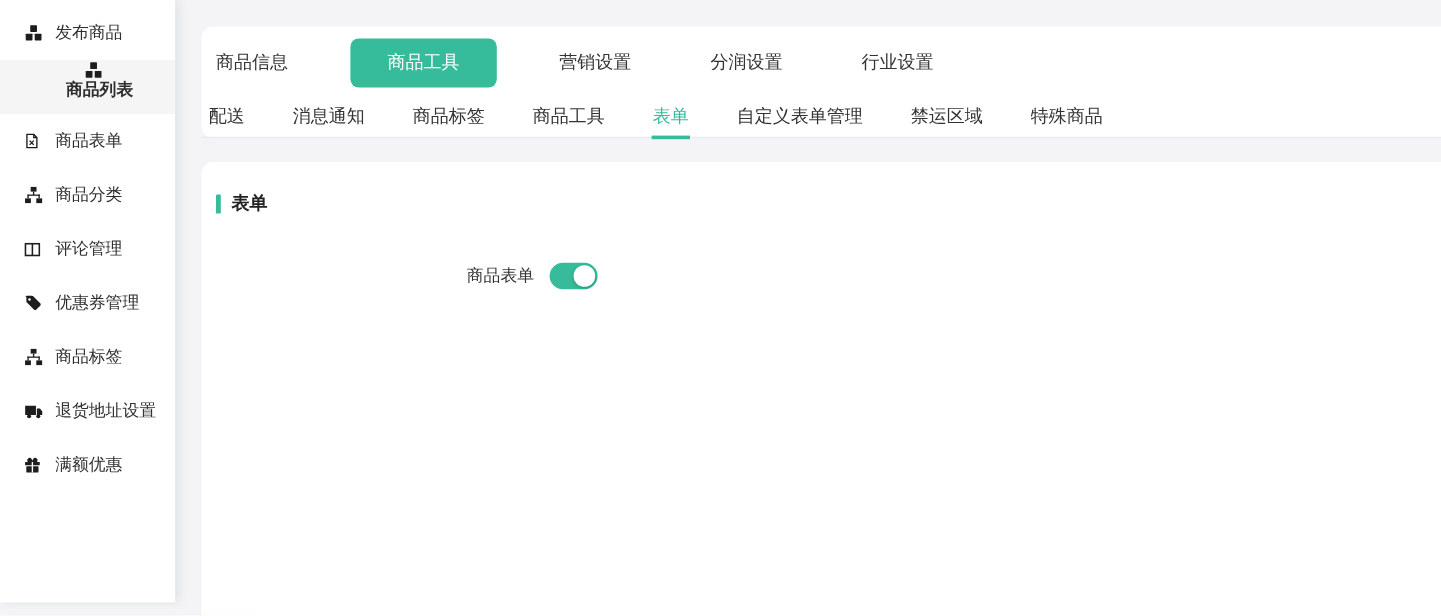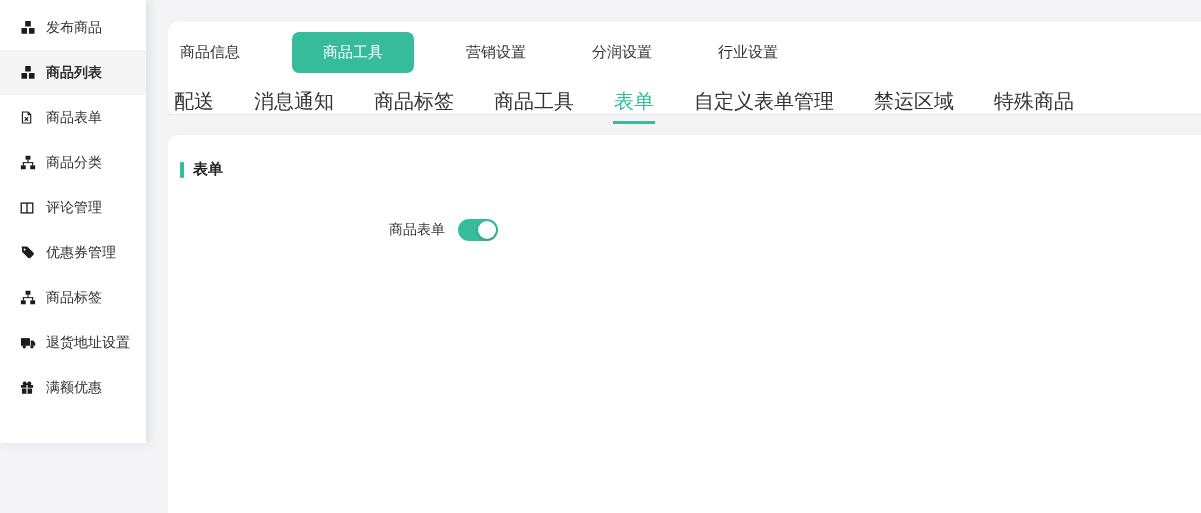--- a/index.html
+++ b/index.html
@@ -8,32 +8,32 @@
     position:relative;
     overflow:hidden;
     background:#f4f4f6;
     font-family:"Liberation Sans","DejaVu Sans",sans-serif;
     color:#333;
   }
   :root { --accent:#36bc9b; }
 
   
   .sidebar {
-    position:absolute; left:0; top:0; width:146px; height:443px;
+    position:absolute; left:0; top:0; width:146px; height:502px;
     background:#fff; z-index:2;
     box-shadow:3px 0 8px rgba(150,165,180,0.28);
     padding-top:5px; overflow:hidden;
   }
   .side-item {
     height:45px; display:flex; align-items:center;
     padding-left:20px; font-size:14px; color:#2f2f2f;
     cursor:pointer; white-space:nowrap;
   }
   .side-item .icon { width:17px; height:16px; margin-right:9px; display:flex; align-items:center; color:#1d1d1d; flex:none; }
-  .side-item.active { background:#f5f5f5; font-weight:bold; }
+  .side-item.active { background:#f5f5f5; font-weight:bold;flex-direction:column; }
 
   
   .tabs-card {
     position:absolute; left:168px; top:22px; width:1033px; height:93px;
     background:#fff; border-radius:10px 0 0 10px;
   }
   .tabs-row1 {
     height:60px; display:flex; align-items:center; padding-left:12px;
   }
   .ptab {
@@ -42,21 +42,21 @@
   .ptab.active {
     background:var(--accent); color:#fff;
     padding:11px 31px; border-radius:7px;
     margin-left:-14px; margin-right:52px;
   }
   .tabs-row2 {
     display:flex; align-items:flex-start; padding-left:5px;
     border-bottom:1px solid #e7e8f2; height:33px;
   }
   .stab {
-    font-size:20px; color:#333; margin-right:38px; cursor:pointer;
+    font-size:15px; color:#333; margin-right:38px; cursor:pointer;
     padding:6px 1px 9px; white-space:nowrap;
   }
   .stab.active {
     color:var(--accent);
     border-bottom:3px solid var(--accent);
     padding-bottom:6px;
   }
 
   
   .content-card {

